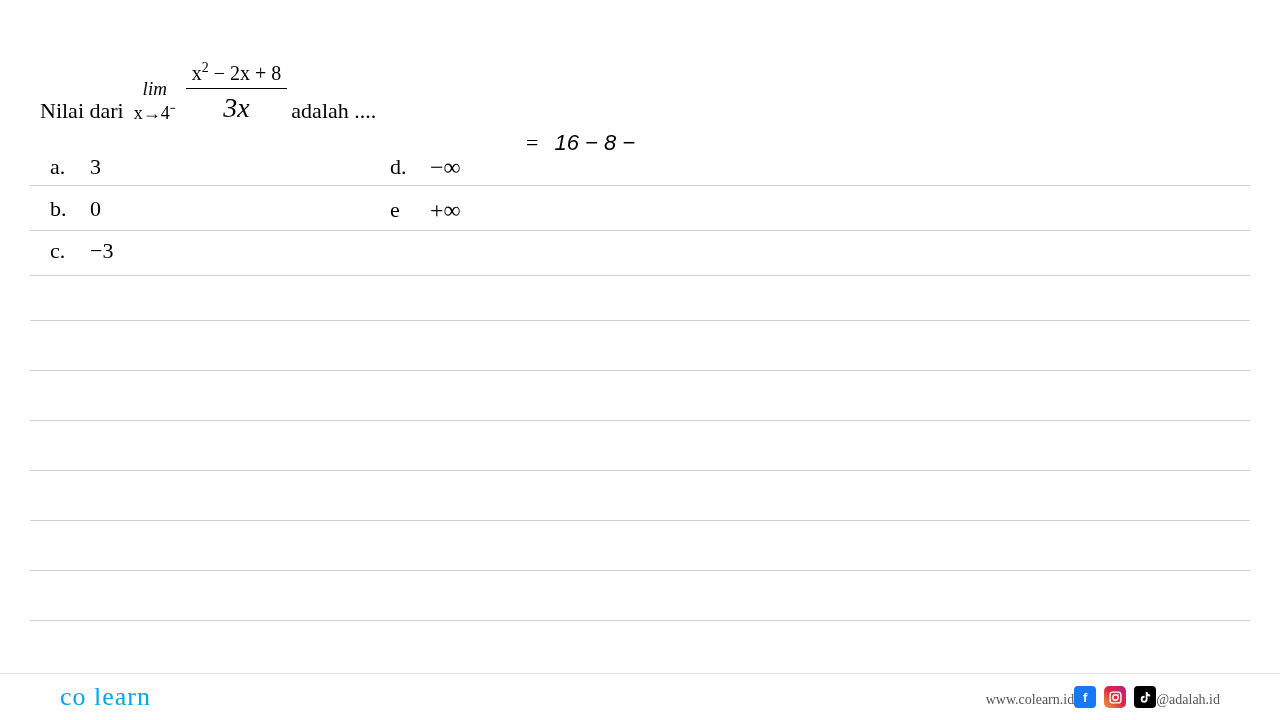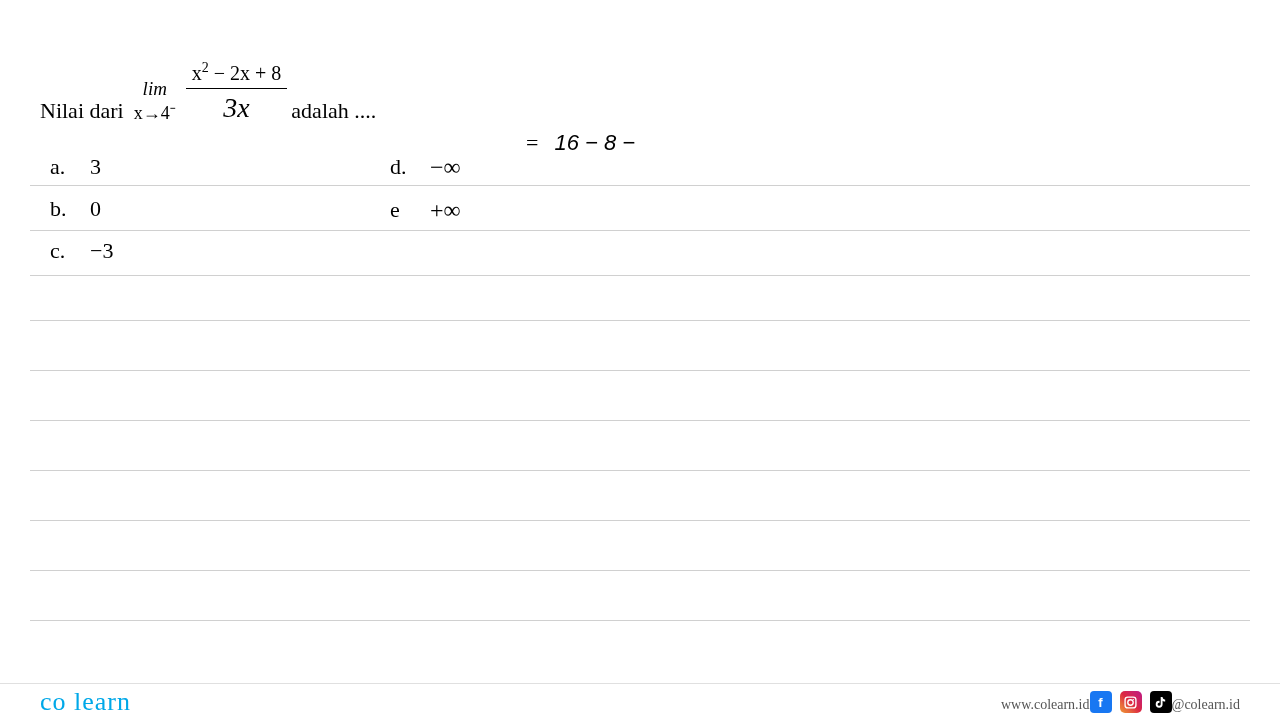--- a/index.html
+++ b/index.html
@@ -21,26 +21,26 @@
       padding: 60px 40px 0 40px;
       position: relative;
     }
 
     
     .footer {
       position: absolute;
       bottom: 0;
       left: 0;
       right: 0;
-      height: 37px;
+      height: 47px;
       border-top: 1px solid #e0e0e0;
       display: flex;
       align-items: center;
       justify-content: space-between;
-      padding: 0 40px;
+      padding: 0 60px;
       background: #fff;
     }
 
     .colearn-logo {
       font-size: 26px;
       font-weight: 300;
       color: #00a8e8;
       letter-spacing: 1px;
     }
 
@@ -166,15 +166,15 @@
           </svg>
       </span>
 
       <span style="display:inline-flex; align-items:center; justify-content:center; width:22px; height:22px; background:#000; border-radius:4px; color:white; font-size:11px; font-weight:bold; font-family:Arial,sans-serif;">
         <svg width="13" height="13" viewBox="0 0 24 24" fill="white">
             <path d="M19.59 6.69a4.83 4.83 0 01-3.77-4.25V2h-3.45v13.67a2.89 2.89 0 01-2.88 2.5 2.89 2.89 0 01-2.89-2.89 2.89 2.89 0 012.89-2.89c.28 0 .54.04.79.1V9.01a6.33 6.33 0 00-.79-.05 6.34 6.34 0 00-6.34 6.34 6.34 6.34 0 006.34 6.34 6.34 6.34 0 006.33-6.34V8.69a8.18 8.18 0 004.84 1.56V6.79a4.85 4.85 0 01-1.07-.1z"></path>
           </svg>
       </span>
     </div>
 
-    <span class="footer-handle">@colearn.id</span>
+    <span class="footer-handle">@adalah.id</span>
   </div>
 </div>
 
 </body></html>

